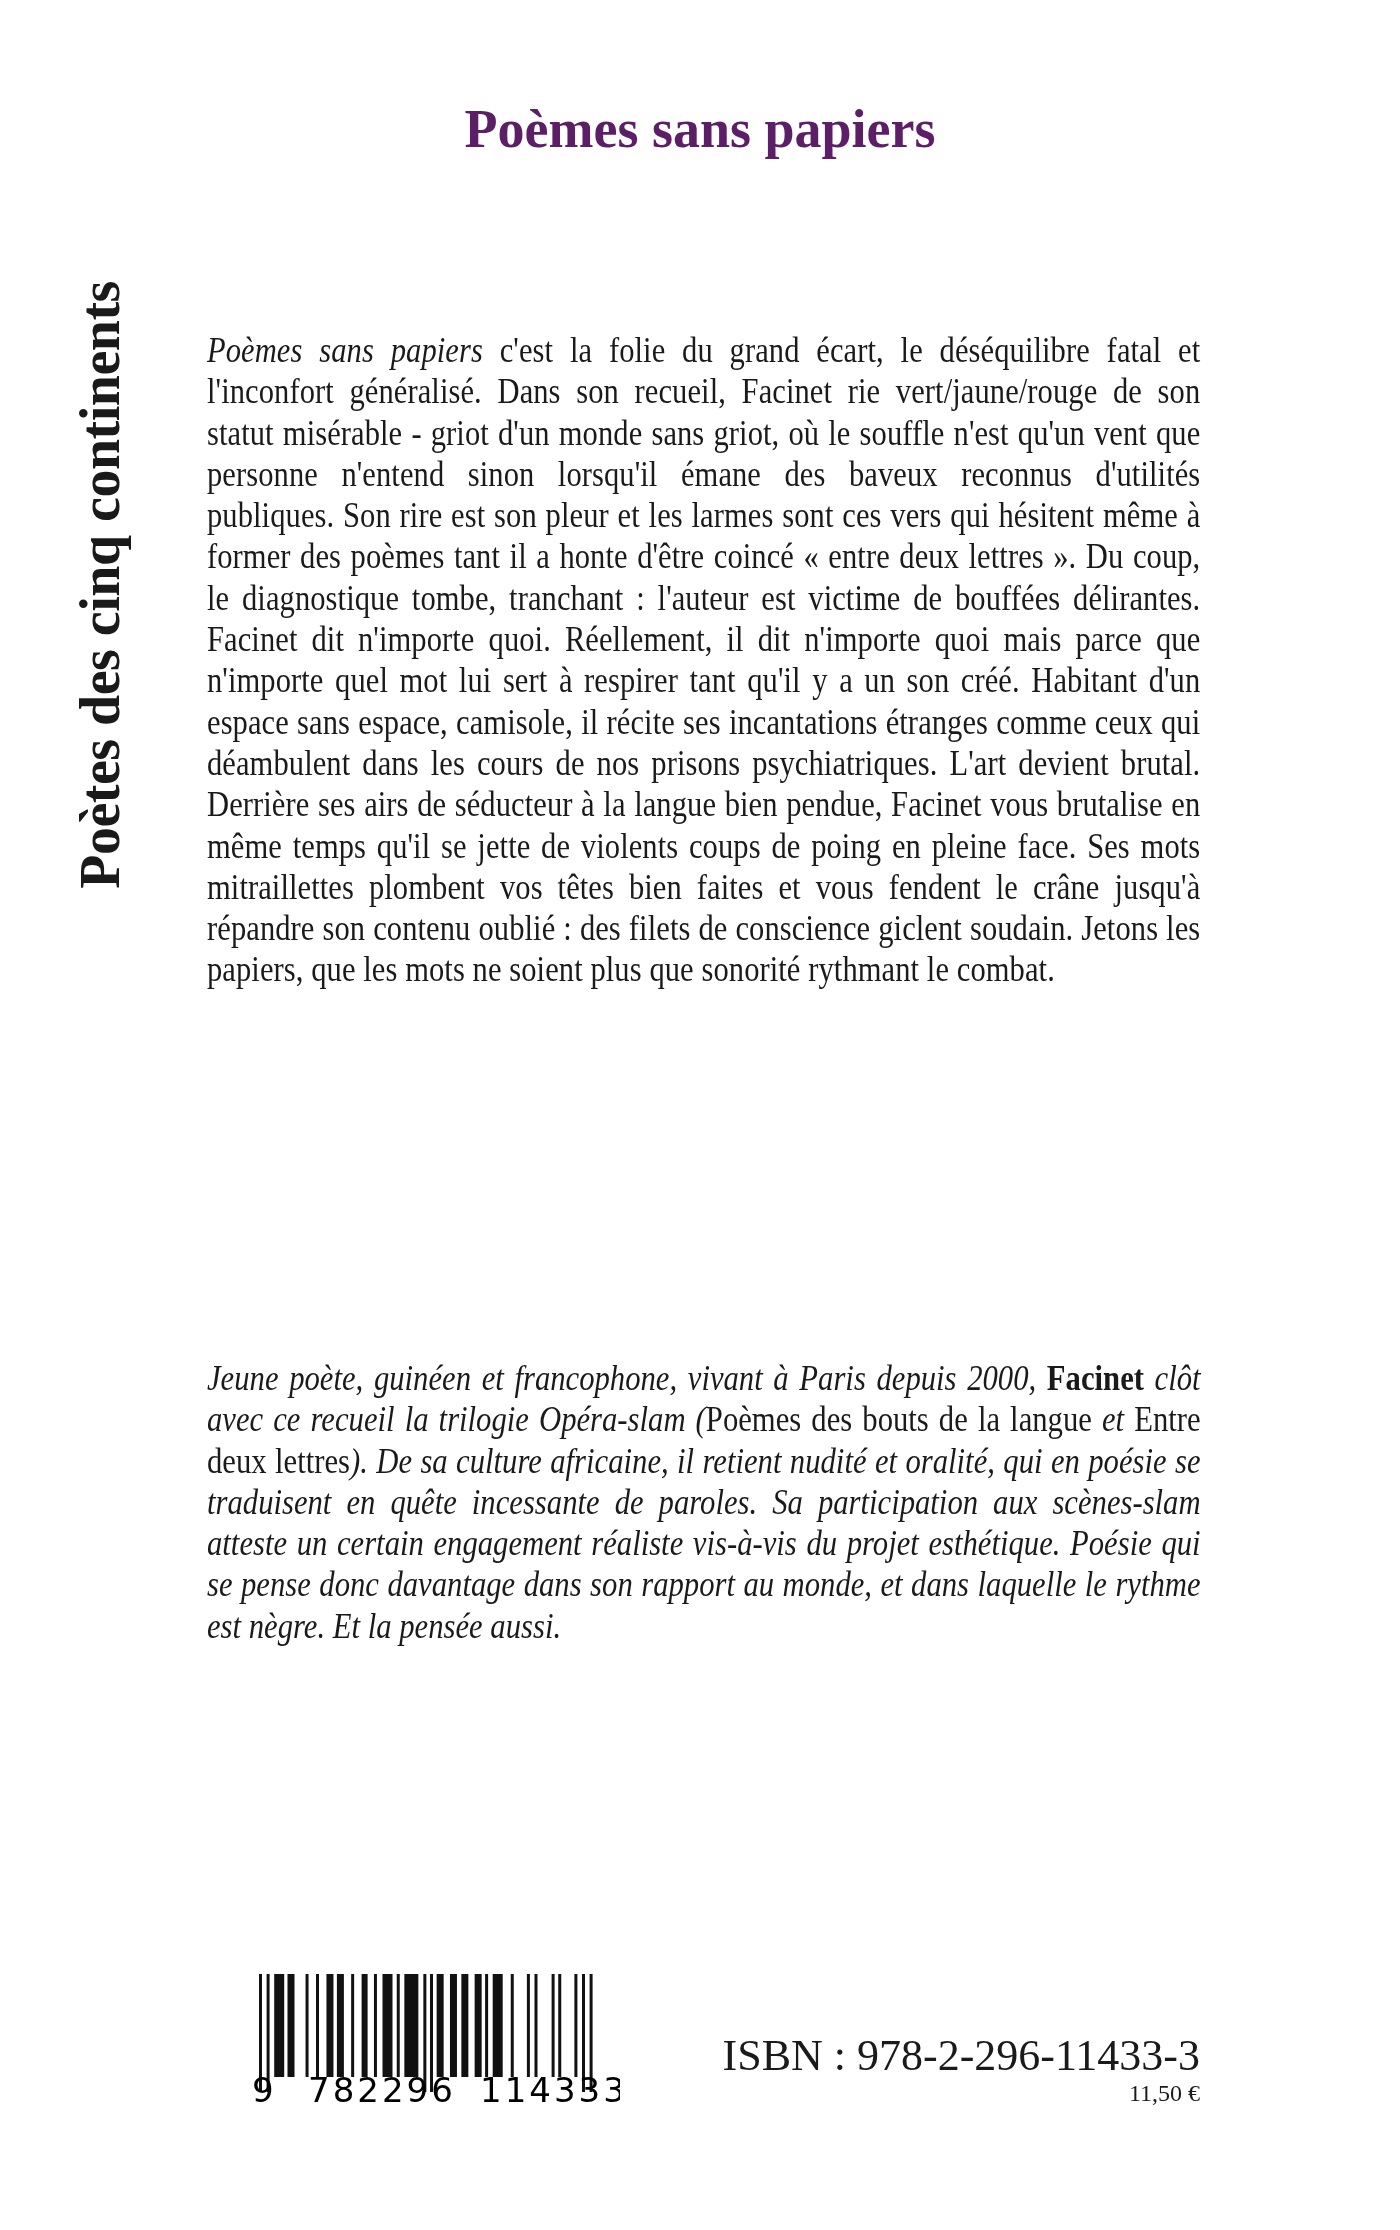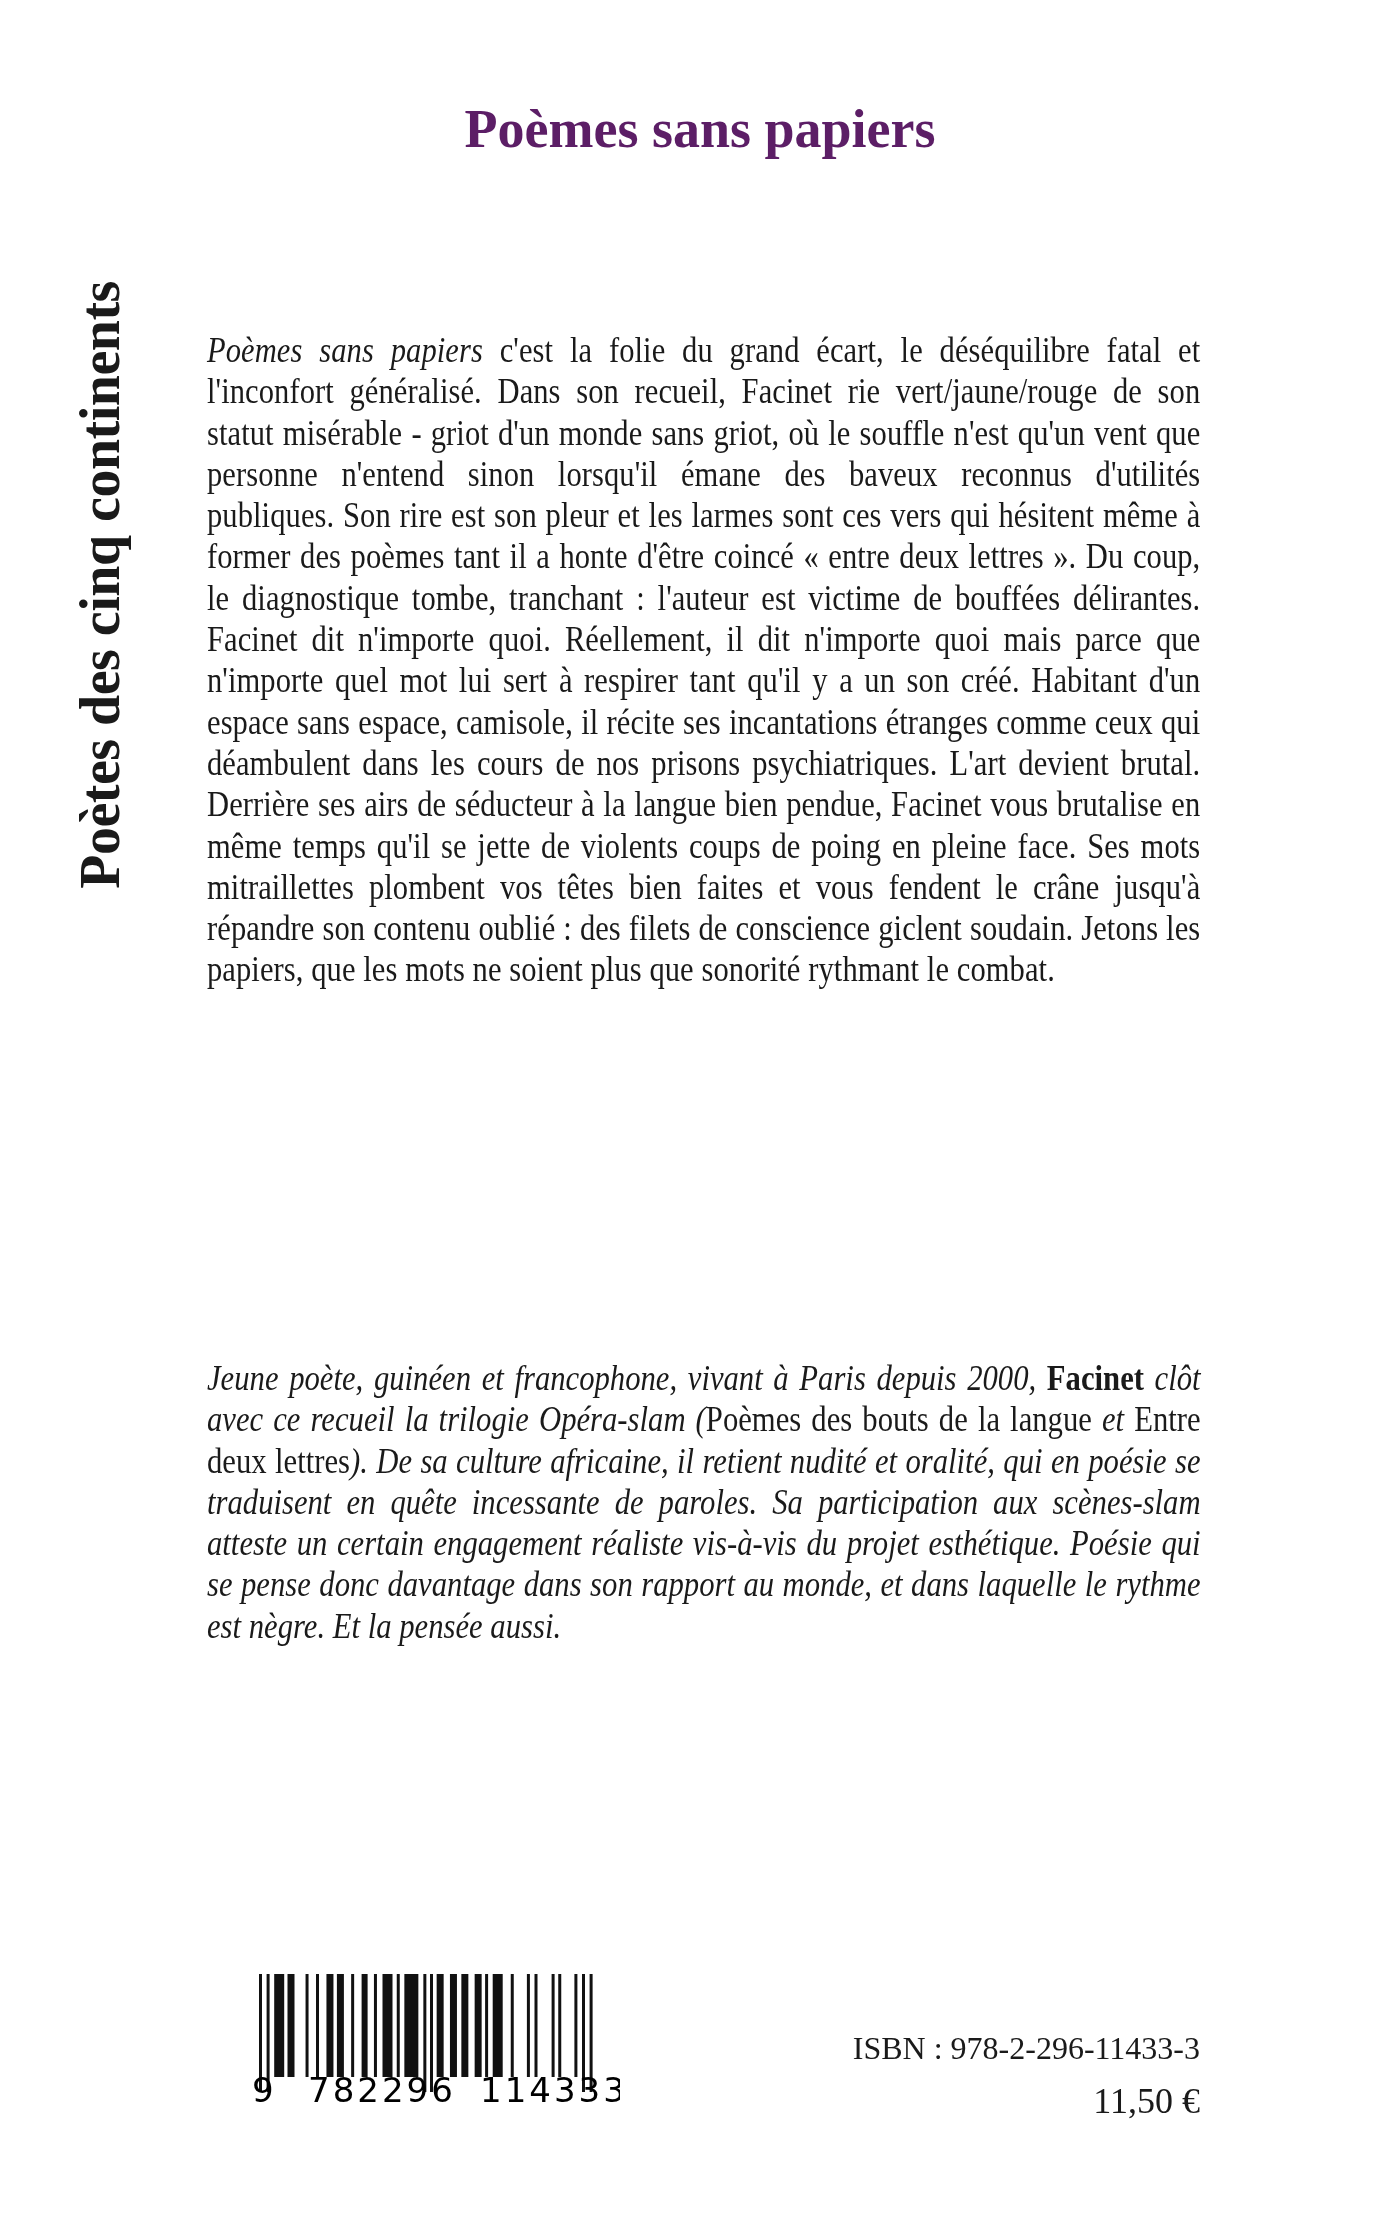--- a/index.html
+++ b/index.html
@@ -16,22 +16,22 @@
   .desc { position:absolute; left:207px; top:330px; width:993px;
     font-size:35.5px; line-height:41.3px; text-align:justify; transform:scaleX(0.86);
     transform-origin:left top; width:1155px; letter-spacing:0.1px; }
   .desc .it { font-style:italic; }
   .bio { position:absolute; left:207px; top:1358px; width:1150px;
     font-size:35.5px; line-height:41.3px; text-align:justify; font-style:italic;
     transform:scaleX(0.864); transform-origin:left top; }
   .bio .up { font-style:normal; }
   .bio .bold { font-weight:bold; }
   .barcode { position:absolute; left:240px; top:1962px; width:380px; height:145px; }
-  .isbn { position:absolute; right:200px; top:2030px; font-size:32px; text-align:right; }
-  .price { position:absolute; right:200px; top:2080px; font-size:36px; text-align:right; }
+  .isbn { position:absolute; right:200px; top:2030px; font-size:44px; text-align:right; }
+  .price { position:absolute; right:200px; top:2080px; font-size:24px; text-align:right; }
 </style>
 </head>
 <body>
 
 <div class="spine">
   <div class="spine-text">Poètes des cinq continents</div>
 </div>
 
 <div class="title">
   <div>Poèmes sans papiers</div>

